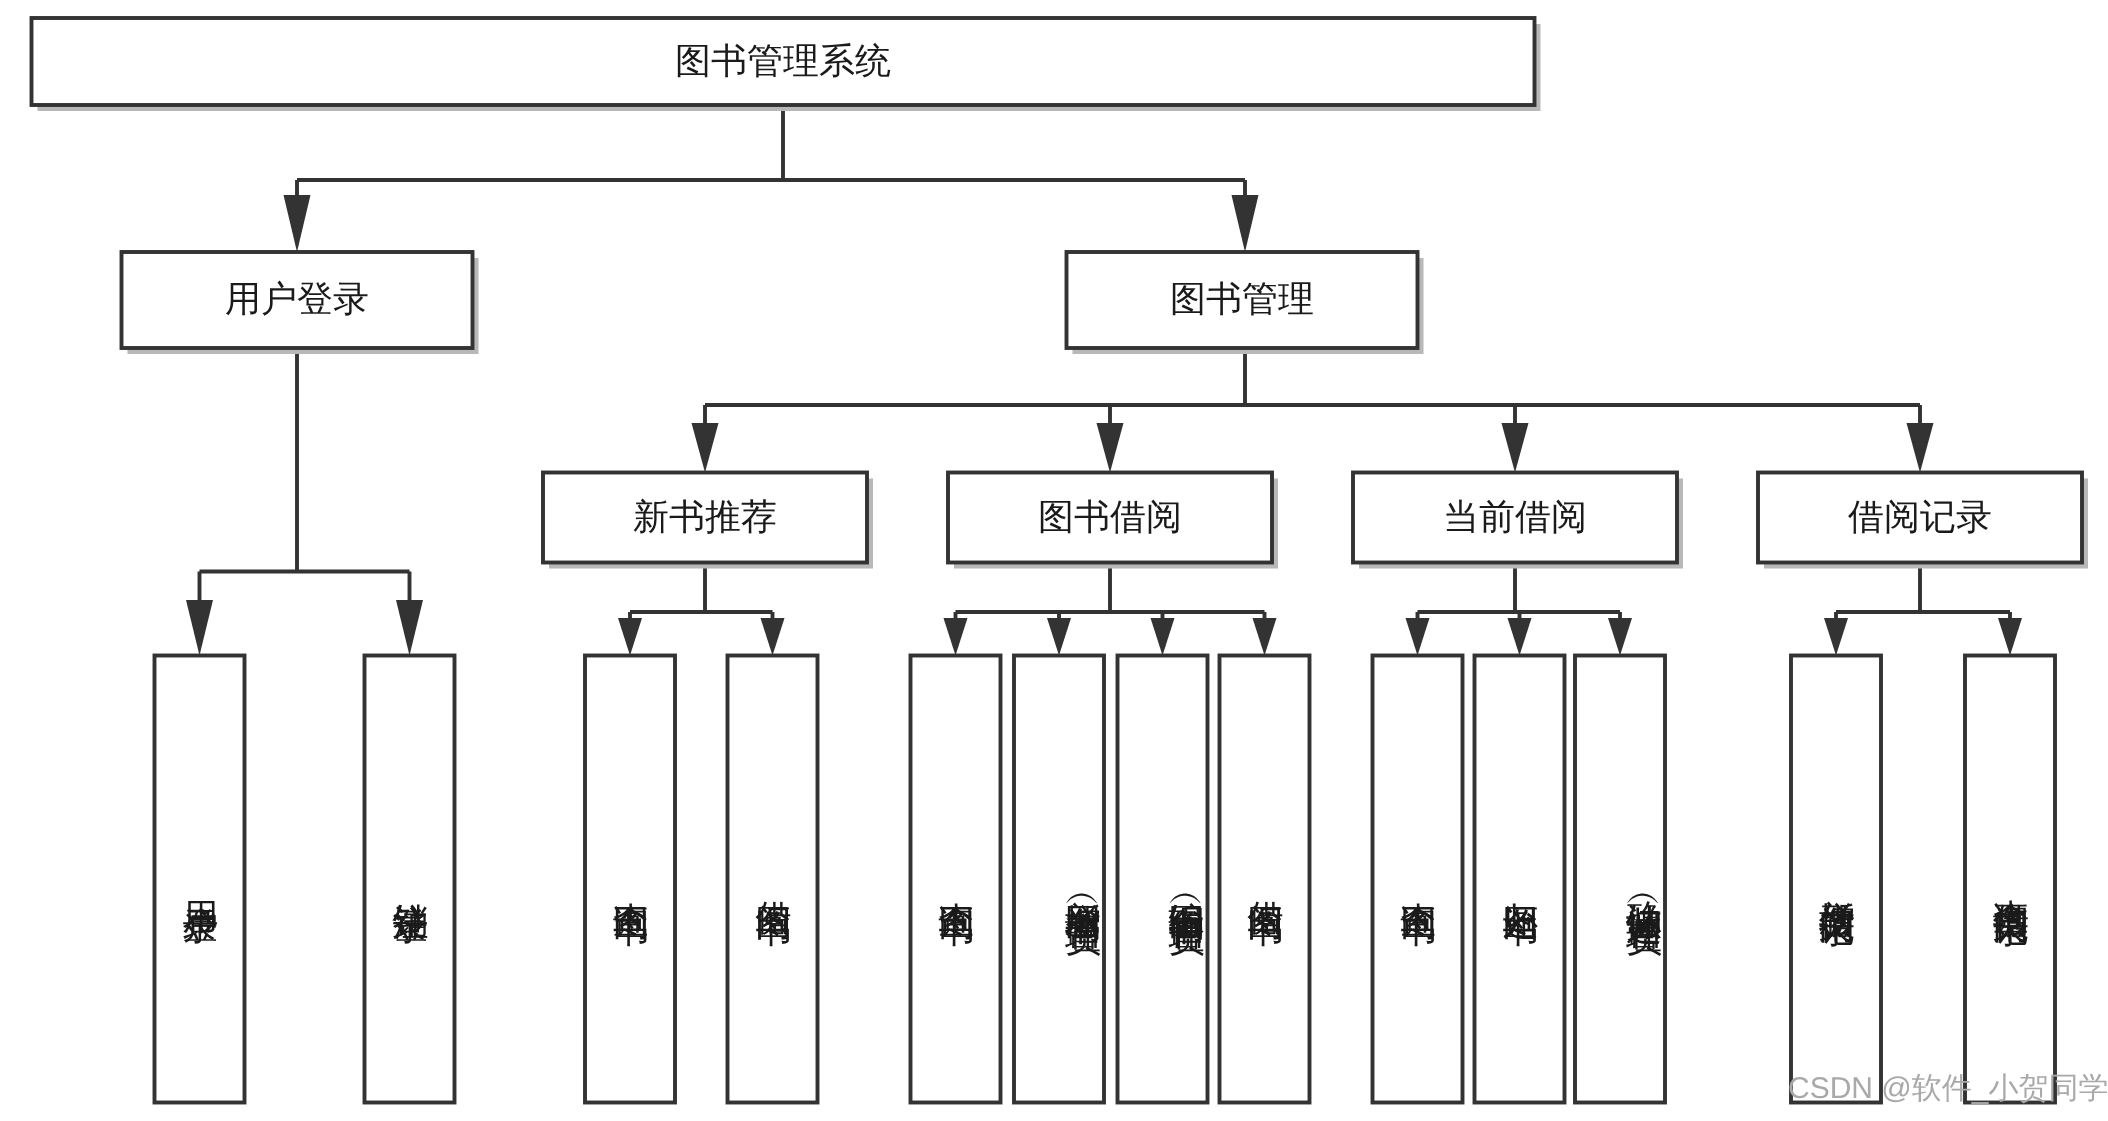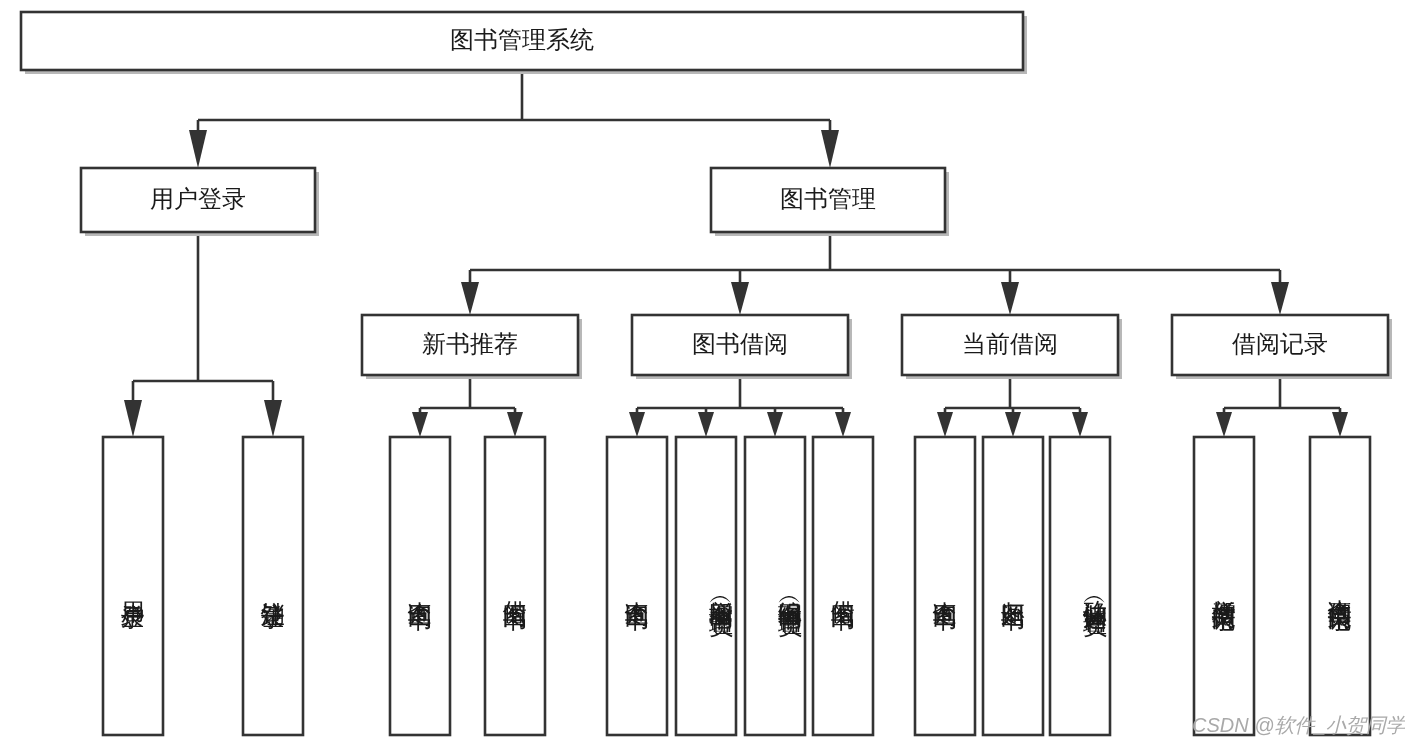--- a/index.html
+++ b/index.html
@@ -66,21 +66,20 @@
     user-select: none;
     pointer-events: none;
   }
   .watermark {
     position: absolute;
     font-family: "Liberation Sans", "DejaVu Sans", sans-serif;
     font-size: 20px;
     color: #a9a9a9;
     white-space: nowrap;
     user-select: none;
-    font-style: italic;
   }
 </style>
 </head>
 <body>
 
 <div id="diagram-root">
 
   <svg class="diagram-svg" viewBox="0 0 1405 747" xmlns="http://www.w3.org/2000/svg">
 
     <g>

